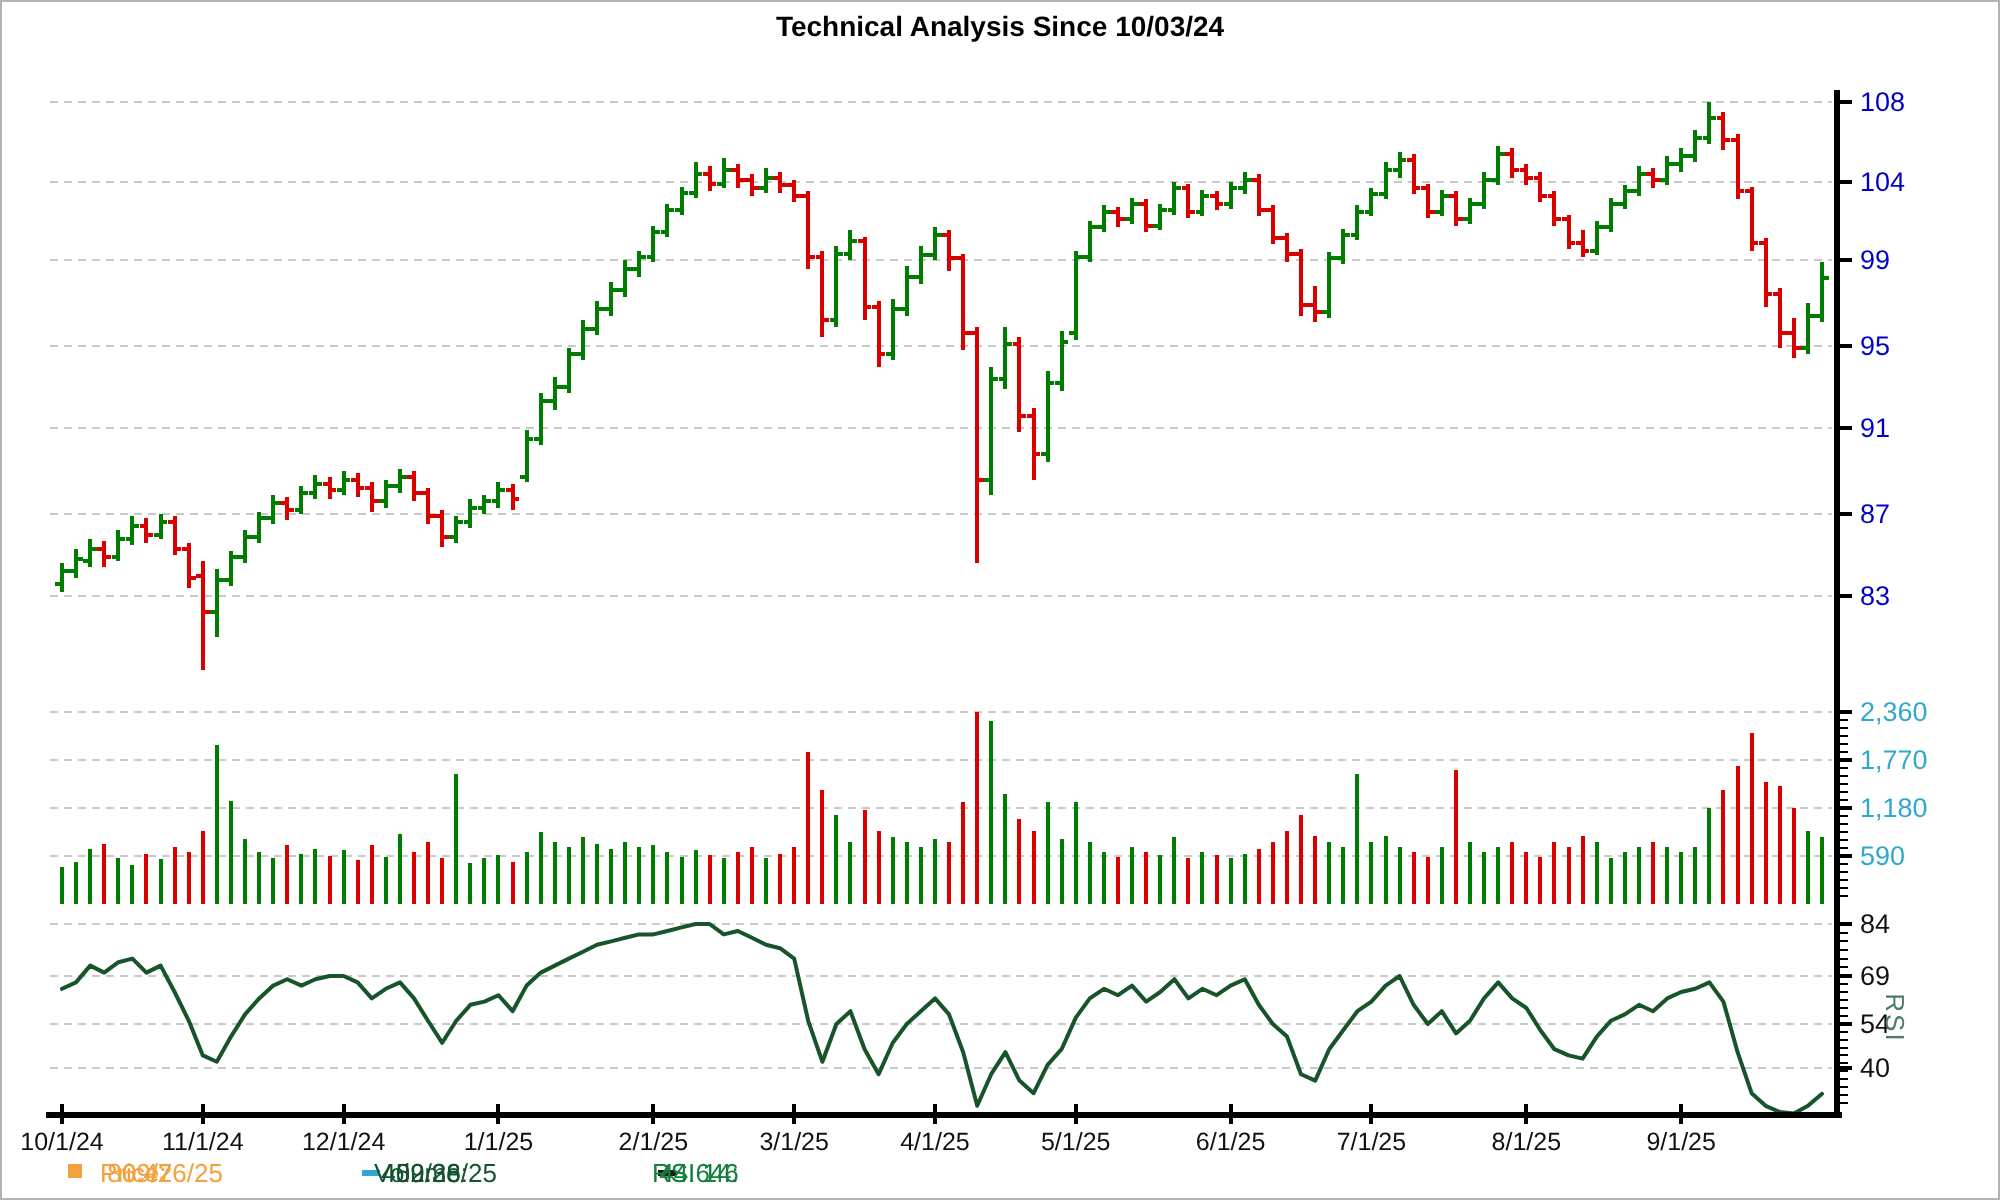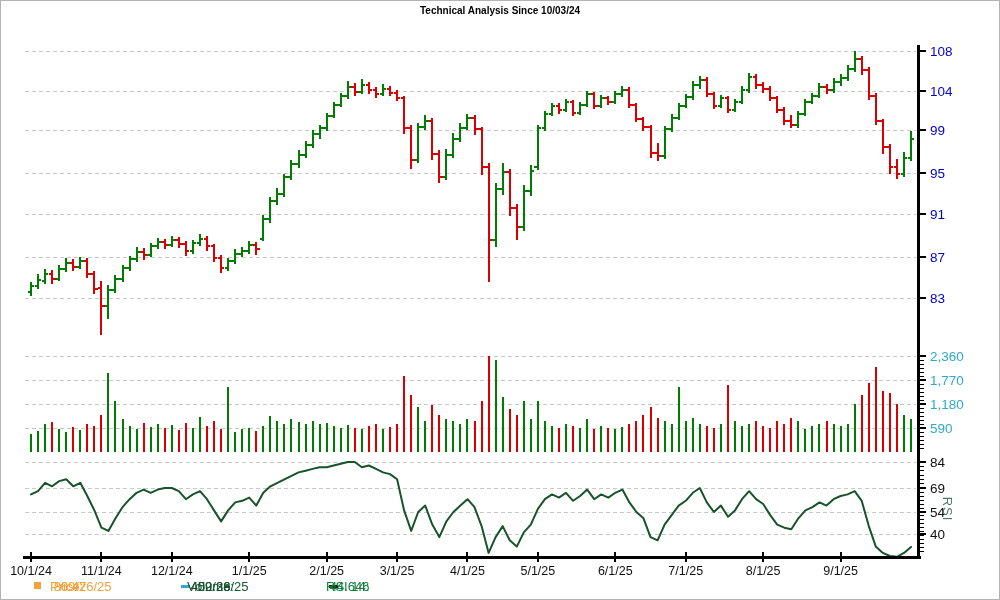--- a/index.html
+++ b/index.html
@@ -1,20 +1,20 @@
 <!DOCTYPE html>
 <html><head>
 <meta charset="utf-8">
 <style>
   html,body{margin:0;padding:0;background:#fff;}
   .frame{position:relative;width:1000px;height:600px;background:#ffffff;
     border:1px solid #b3b3b3;box-sizing:border-box;overflow:hidden;
     font-family:"Liberation Sans",sans-serif;}
   .chart-title{position:absolute;top:4px;left:0;width:100%;text-align:center;
-    font-size:10px;font-weight:bold;color:#000;}
+    font-size:14px;font-weight:bold;color:#000;}
   svg{position:absolute;top:0;left:0;}
   svg text{font-family:"Liberation Sans",sans-serif;}
   .legend{position:absolute;top:578px;left:0;width:100%;height:18px;font-size:13px;}
   .legend span{position:absolute;white-space:pre;}
   .lg-marker{position:absolute;display:block;}
 </style>
 </head>
 <body>
 
 <div class="frame">

